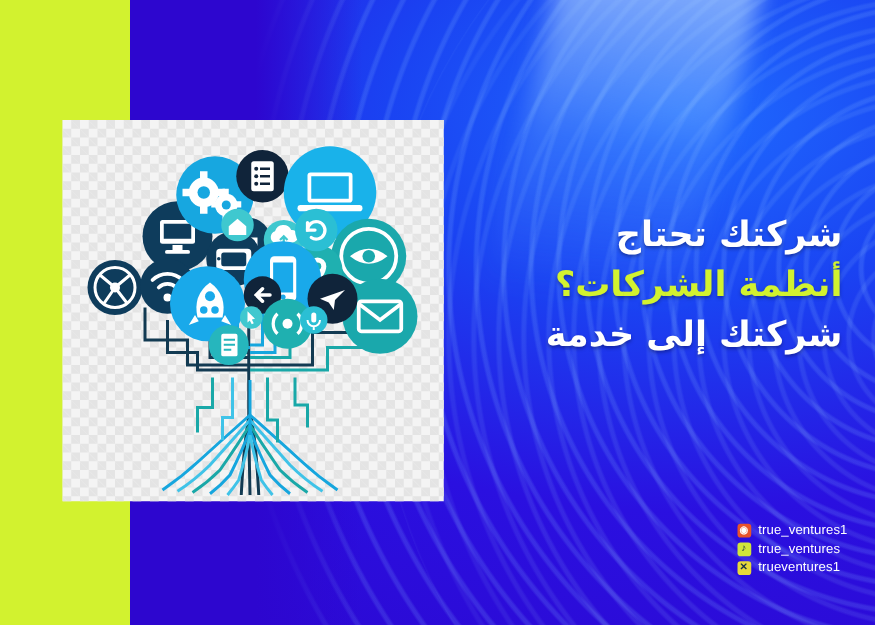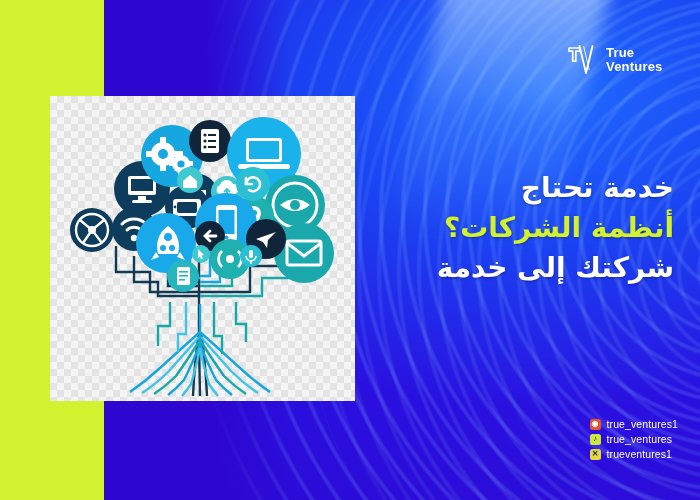--- a/index.html
+++ b/index.html
@@ -341,34 +341,23 @@
         </g>
       </g>
 
       <g>
         <circle cx="151" cy="158" r="9" fill="#3fc8cf"></circle>
         <path d="M148 153 l6 6 l-2.5 .6 l1.5 3 l-1.6 .8 l-1.6 -3 l-1.8 1.6 z" fill="#fff"></path>
       </g>
     </svg>
   </div>
 
-  <div class="logo">
-    <svg class="logo-mark" viewBox="0 0 34 36">
-      <path d="M4 6 h11 v3.2 h-4.2 v10 h-3.1 v-10 H4 z" fill="none" stroke="#ffffff" stroke-width="1.7" stroke-linejoin="round"></path>
-      <path d="M14.5 4 L21 31 L27.5 4" fill="none" stroke="#ffffff" stroke-width="1.9" stroke-linejoin="round" stroke-linecap="round"></path>
-      <path d="M18.6 4 L24.2 28" fill="none" stroke="#ffffff" stroke-width="1.1" opacity=".85"></path>
-    </svg>
-    <div class="logo-words">
-      <div>True</div>
-      <div>Ventures</div>
-    </div>
-  </div>
 
   <div class="headline">
-    <div class="hl white">خدمة تحتاج</div>
+    <div class="hl white">شركتك تحتاج</div>
     <div class="hl lime">أنظمة الشركات؟</div>
     <div class="hl white">شركتك إلى خدمة</div>
   </div>
 
   <div class="socials">
     <div class="social-row">
       <span class="social-ico" style="background:#e8532b">◉</span>
       <span class="social-handle">true_ventures1</span>
     </div>
     <div class="social-row">

